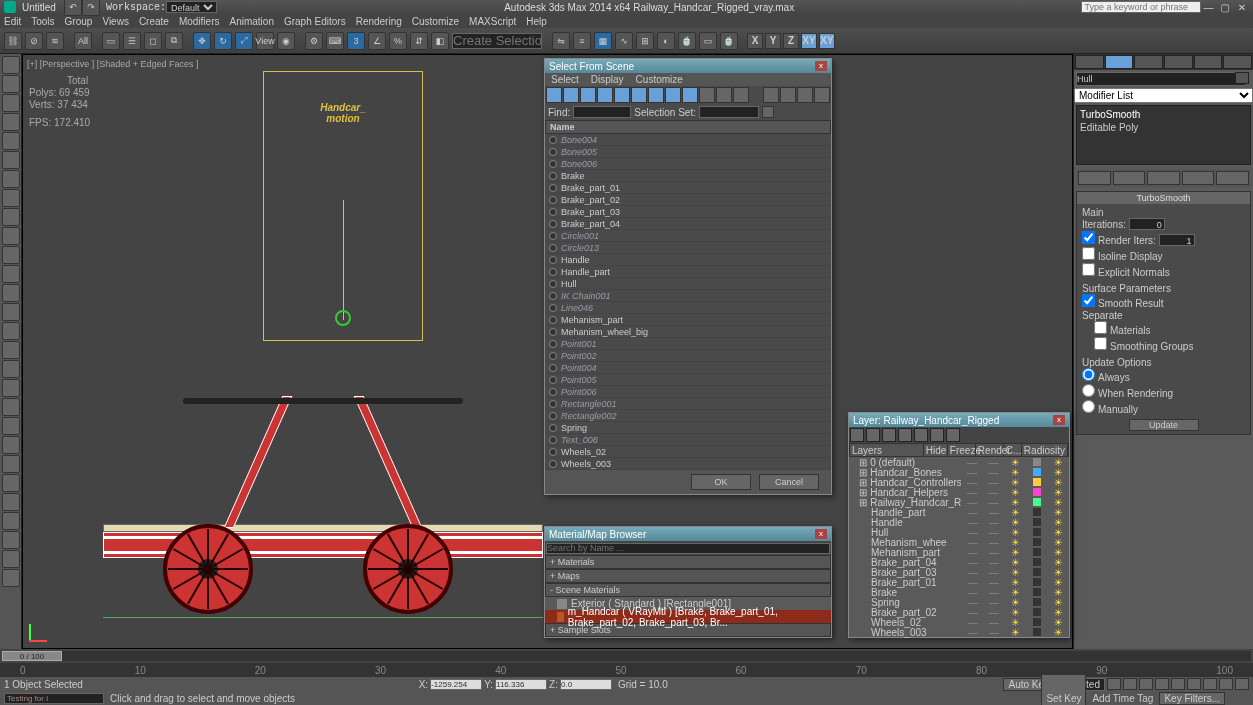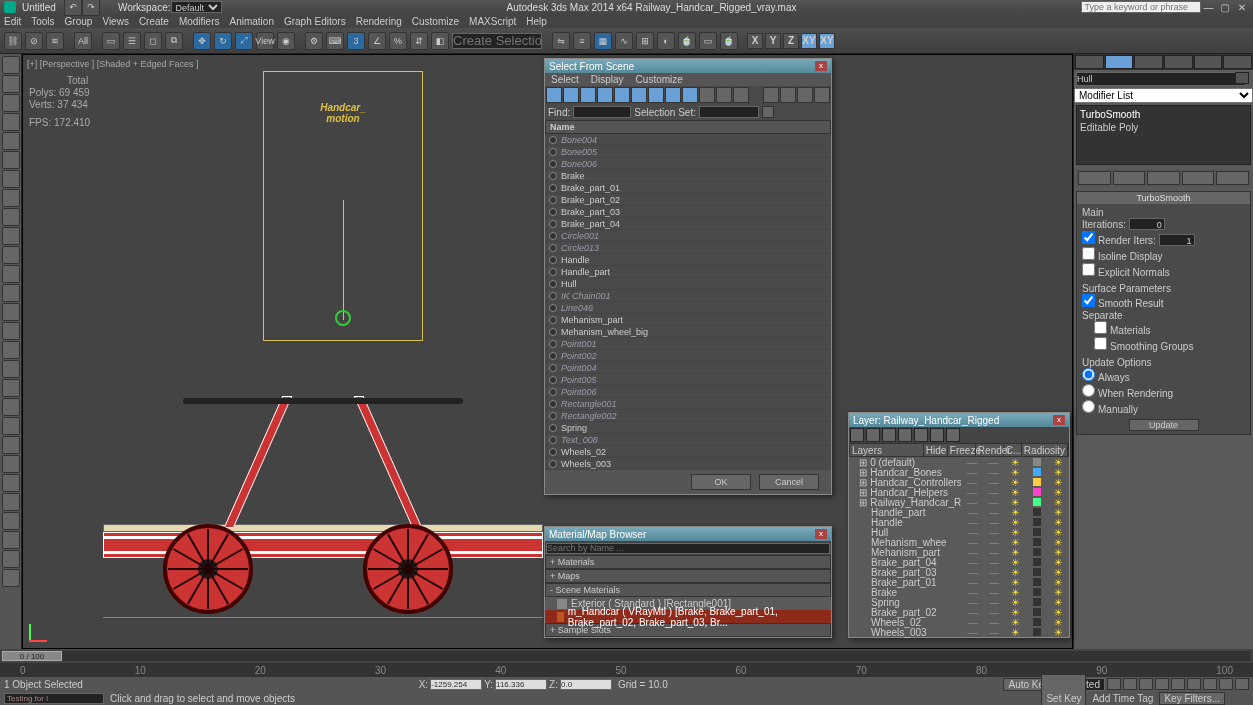--- a/index.html
+++ b/index.html
@@ -1,20 +1,20 @@
 <!DOCTYPE html>
 <html><head>
 <meta charset="utf-8">
 <style>
 * { margin: 0; padding: 0; box-sizing: border-box; font-family: "Segoe UI", Tahoma, sans-serif; font-size: 10px; }
 body { background: #3a3a3a; color: #ccc; width: 1253px; height: 705px; overflow: hidden; position: relative; }
 .titlebar { height: 14px; background: linear-gradient(#555,#444); display: flex; align-items: center; padding: 0 4px; color: #ddd; font-size: 10px; }
 .titlebar .logo { width: 12px; height: 12px; background: #0a8; border-radius: 2px; margin-right: 6px; }
 .titlebar .file { margin-right: 8px; }
-.titlebar .ws-label { margin-left: 18px; }
+.titlebar .ws-label { margin-left: 6px; font-family: Liberation Mono, monospace; }
 .titlebar select { background:#222; color:#ccc; border:1px solid #666; font-size:9px; height:12px;}
 .titlebar .center { flex:1; text-align:center; }
 .titlebar .search { width:120px; background:#eee; color:#888; border:1px solid #666; font-size:9px; height:12px; padding:0 2px;}
 .titlebar .winbtns span { display:inline-block; width:14px; text-align:center; color:#ccc;}
 .menubar { height: 14px; background: #444; display: flex; align-items: center; padding: 0 4px; gap: 10px; font-size:10px;}
 .menubar span { color:#ccc; }
 .toolbar-main { height: 26px; background: linear-gradient(#4e4e4e,#3e3e3e); display:flex; align-items:center; padding:0 4px; gap:3px; border-bottom:1px solid #222;}
 .tbtn { width:18px; height:18px; background:#555; border:1px solid #333; border-radius:2px; display:inline-flex; align-items:center; justify-content:center; font-size:9px; color:#ccc;}
 .tbtn.blue { background:#2a6aa0; }
 .sep { width:4px; }

